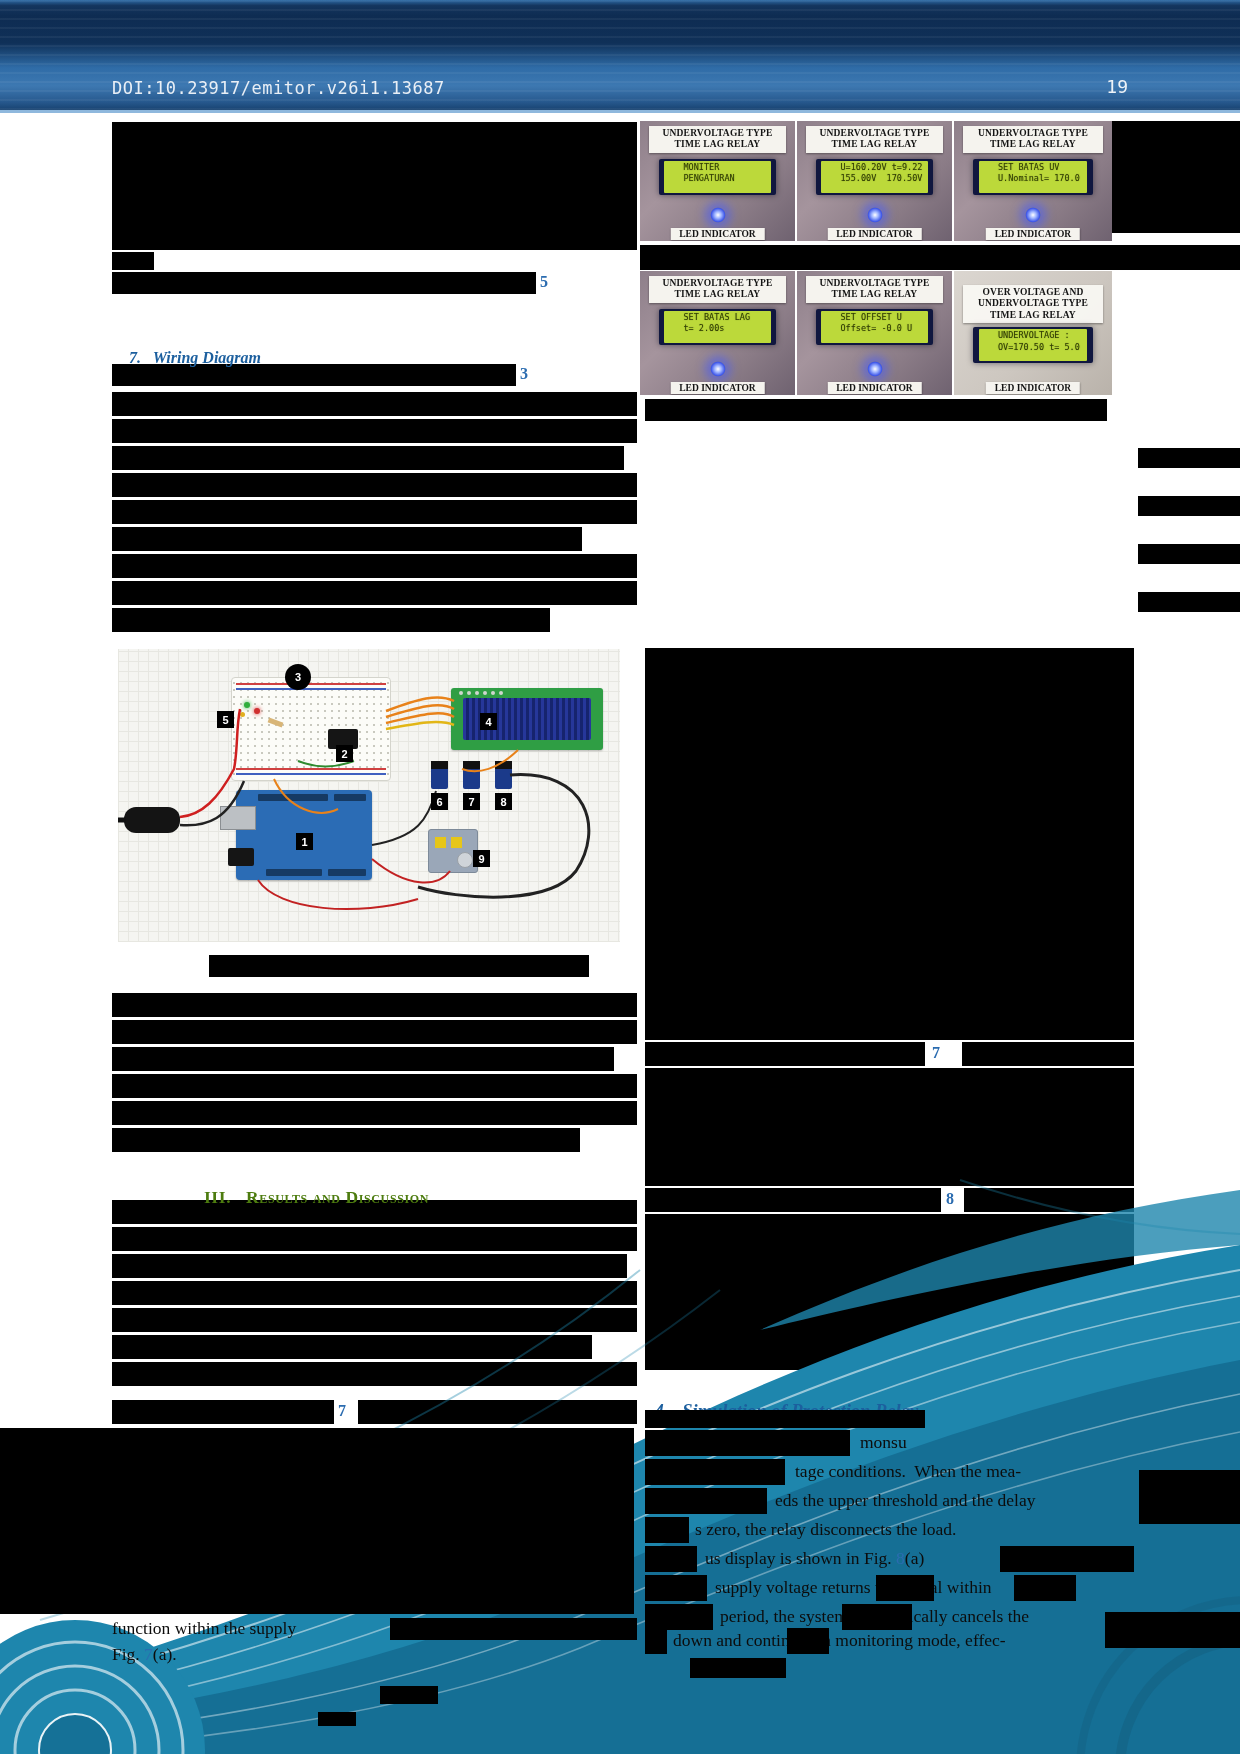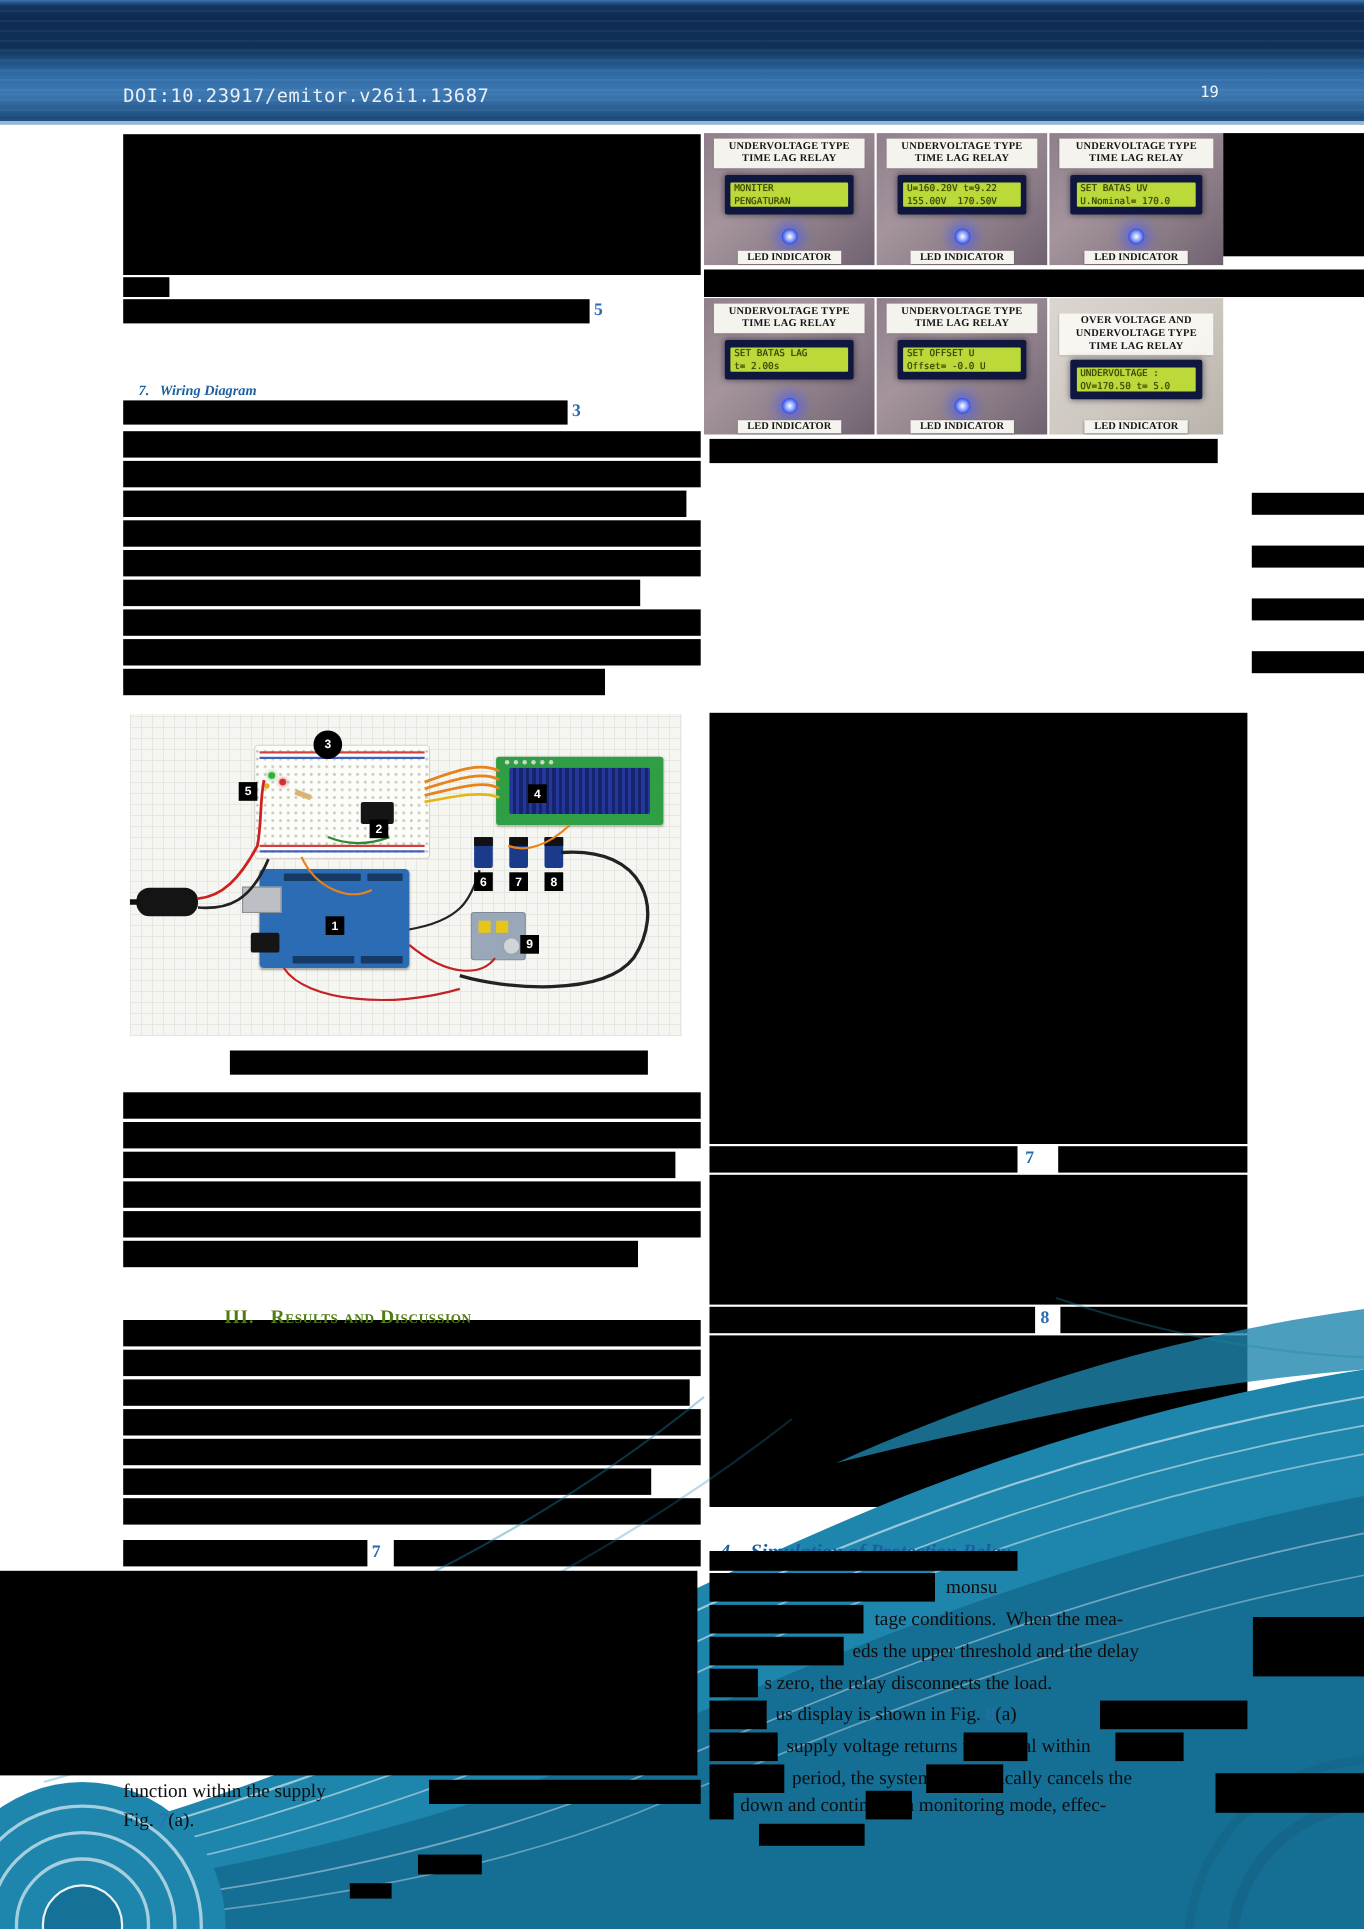--- a/index.html
+++ b/index.html
@@ -5,43 +5,43 @@
   html,body{margin:0;padding:0;background:#777;}
   .page{position:relative;width:1240px;height:1754px;background:#ffffff;overflow:hidden;
         font-family:"Liberation Serif",serif;margin:0 auto;}
   
   .band{position:absolute;left:0;top:0;width:1240px;height:113px;
         background:linear-gradient(180deg,#2e6ba6 0%,#14355e 5%,#0e2c52 14%,#0f3058 38%,#2f6ca7 60%,#3d78b1 76%,#27598e 90%,#123a66 100%);}
   .band::after{content:"";position:absolute;left:0;bottom:0;width:100%;height:3px;background:#8fb8dd;}
   .band .streaks{position:absolute;inset:0;background:repeating-linear-gradient(180deg,rgba(255,255,255,.05) 0 2px,transparent 2px 9px);}
   .doi{position:absolute;left:112px;top:78px;font-family:"DejaVu Sans Mono",monospace;
        font-size:17px;color:#e9eff6;letter-spacing:.5px;}
-  .pageno{position:absolute;right:132px;top:76px;font-family:"DejaVu Sans Mono",monospace;
-       font-size:14px;color:#eef3f8;}
+  .pageno{position:absolute;right:112px;top:76px;font-family:"DejaVu Sans Mono",monospace;
+       font-size:18px;color:#eef3f8;}
   
   .r{position:absolute;background:#000;}
   
   .cite{position:absolute;color:#2b6cb0;font-weight:bold;font-size:16px;font-family:"Liberation Serif",serif;}
   .h-num{font-style:italic;font-weight:bold;color:#1c5f9e;}
-  .head{position:absolute;color:#1c5f9e;font-weight:bold;font-style:italic;font-size:13px;
+  .head{position:absolute;color:#1c5f9e;font-weight:bold;font-style:italic;font-size:16px;
         font-family:"Liberation Serif",serif;white-space:pre;}
   .head-sc{position:absolute;color:#4d7c0f;font-weight:600;font-size:17.5px;letter-spacing:.6px;
         font-variant:small-caps;font-family:"Liberation Serif",serif;white-space:pre;}
   
   .photo{position:absolute;width:155px;height:120px;overflow:hidden;
          background:linear-gradient(135deg,#8e7f8a 0%,#a5949d 35%,#8a7b86 70%,#6f6270 100%);}
   .photo.tall{height:124px;}
   .photo.light{background:linear-gradient(135deg,#dbd6d0 0%,#cdc7c0 55%,#b9b2aa 100%);}
   .ttl{margin:5px auto 0;width:88%;background:#f5f3ee;color:#141414;text-align:center;
        font-weight:bold;font-size:9.5px;line-height:1.2;padding:2px 0;letter-spacing:.2px;
        box-shadow:0 1px 2px rgba(0,0,0,.4);}
   .ttl.mid{margin-top:14px;background:rgba(250,248,244,.92);}
   .bezel{margin:6px auto 0;width:76%;height:36px;background:#10173f;border-radius:2px;
          display:flex;align-items:center;justify-content:center;box-shadow:0 0 6px rgba(0,0,20,.5);}
-  .lcd{width:90%;height:22px;background:#bcd93a;border-radius:1px;padding:1px 3px;box-sizing:border-box;
+  .lcd{width:90%;height:32px;background:#bcd93a;border-radius:1px;padding:1px 19px;box-sizing:border-box;
        font-family:"DejaVu Sans Mono",monospace;font-size:8.5px;line-height:1.35;color:#333f04;
        white-space:pre;text-shadow:0 0 1px rgba(40,60,0,.5);}
   .led{position:absolute;left:50%;transform:translateX(-50%);bottom:18px;width:16px;height:16px;border-radius:50%;
        background:radial-gradient(circle,#ffffff 0%,#9db2ff 30%,#3d55e8 60%,rgba(30,40,180,0) 75%);
        box-shadow:0 0 10px 5px rgba(70,90,255,.55);}
   .foot{position:absolute;bottom:1px;left:50%;transform:translateX(-50%);background:#f5f3ee;
         color:#141414;font-weight:bold;font-size:9.5px;padding:1px 9px;white-space:nowrap;
         box-shadow:0 1px 2px rgba(0,0,0,.4);}
   
   .fig{position:absolute;left:118px;top:649px;width:502px;height:293px;background:#f5f5f1;

